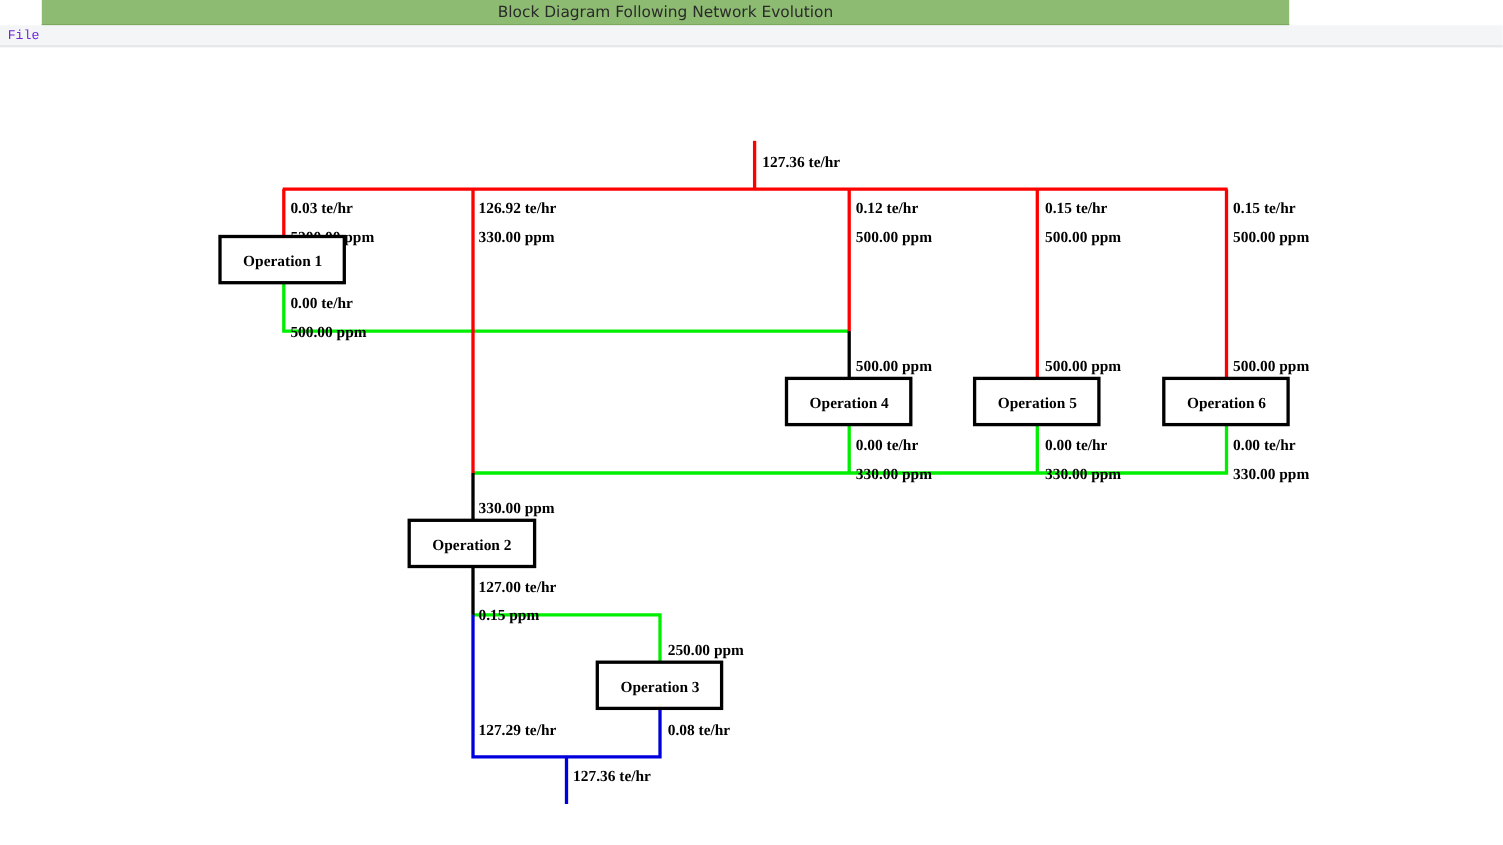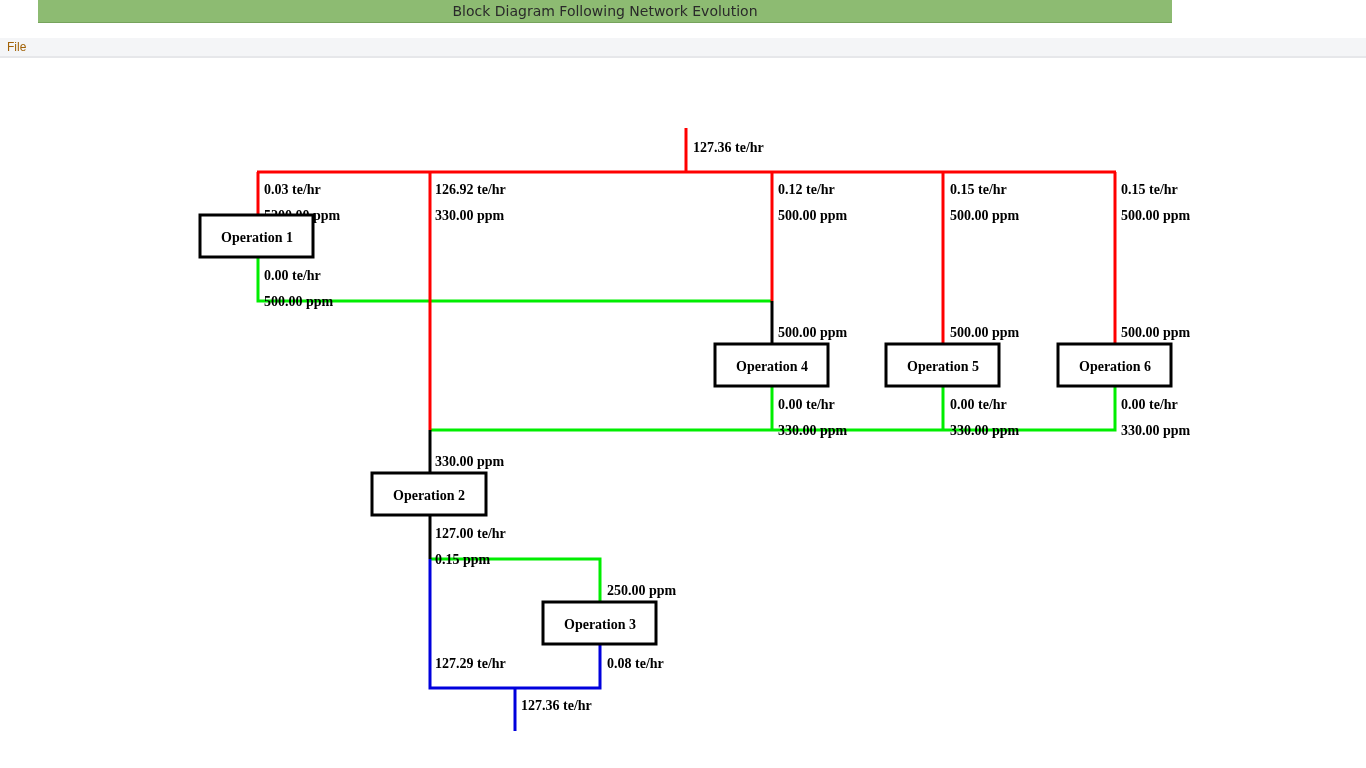--- a/index.html
+++ b/index.html
@@ -1,19 +1,19 @@
 <!DOCTYPE html>
 <html><head>
 <meta charset="utf-8">
 <style>
   html, body { margin:0; padding:0; width:1366px; height:768px; overflow:hidden; background:#ffffff; }
   .titlebar { position:absolute; left:0; top:0; width:1134px; height:22px; background:#8dbb72; border-bottom:1px solid #76a35c;
     font-family:"DejaVu Sans", sans-serif; font-size:14px; color:#2a2a2a; text-align:center; line-height:22px;margin-left:38px; }
-  .menubar { position:absolute; left:0; top:38px; width:1366px; height:18px; background:#f4f5f7; border-bottom:2px solid #e6e7ea;
-    font-family:Liberation Sans, sans-serif; font-size:12px; color:#a16207; }
+  .menubar { position:absolute; left:0; top:23px; width:1366px; height:18px; background:#f4f5f7; border-bottom:2px solid #e6e7ea;
+    font-family:Liberation Mono, monospace; font-size:12px; color:#6d28d9; }
   .menu-item { position:absolute; left:7px; top:2px; cursor:default; }
   svg { position:absolute; left:0; top:0; }
   .lbl { font-family:"Liberation Serif", serif; font-weight:bold; font-size:14px; fill:#000; }
   .boxlbl { font-family:"Liberation Serif", serif; font-weight:bold; font-size:14px; fill:#000; }
 </style>
 </head>
 <body>
 
 <div class="titlebar">Block Diagram Following Network Evolution</div>
 <div class="menubar">

